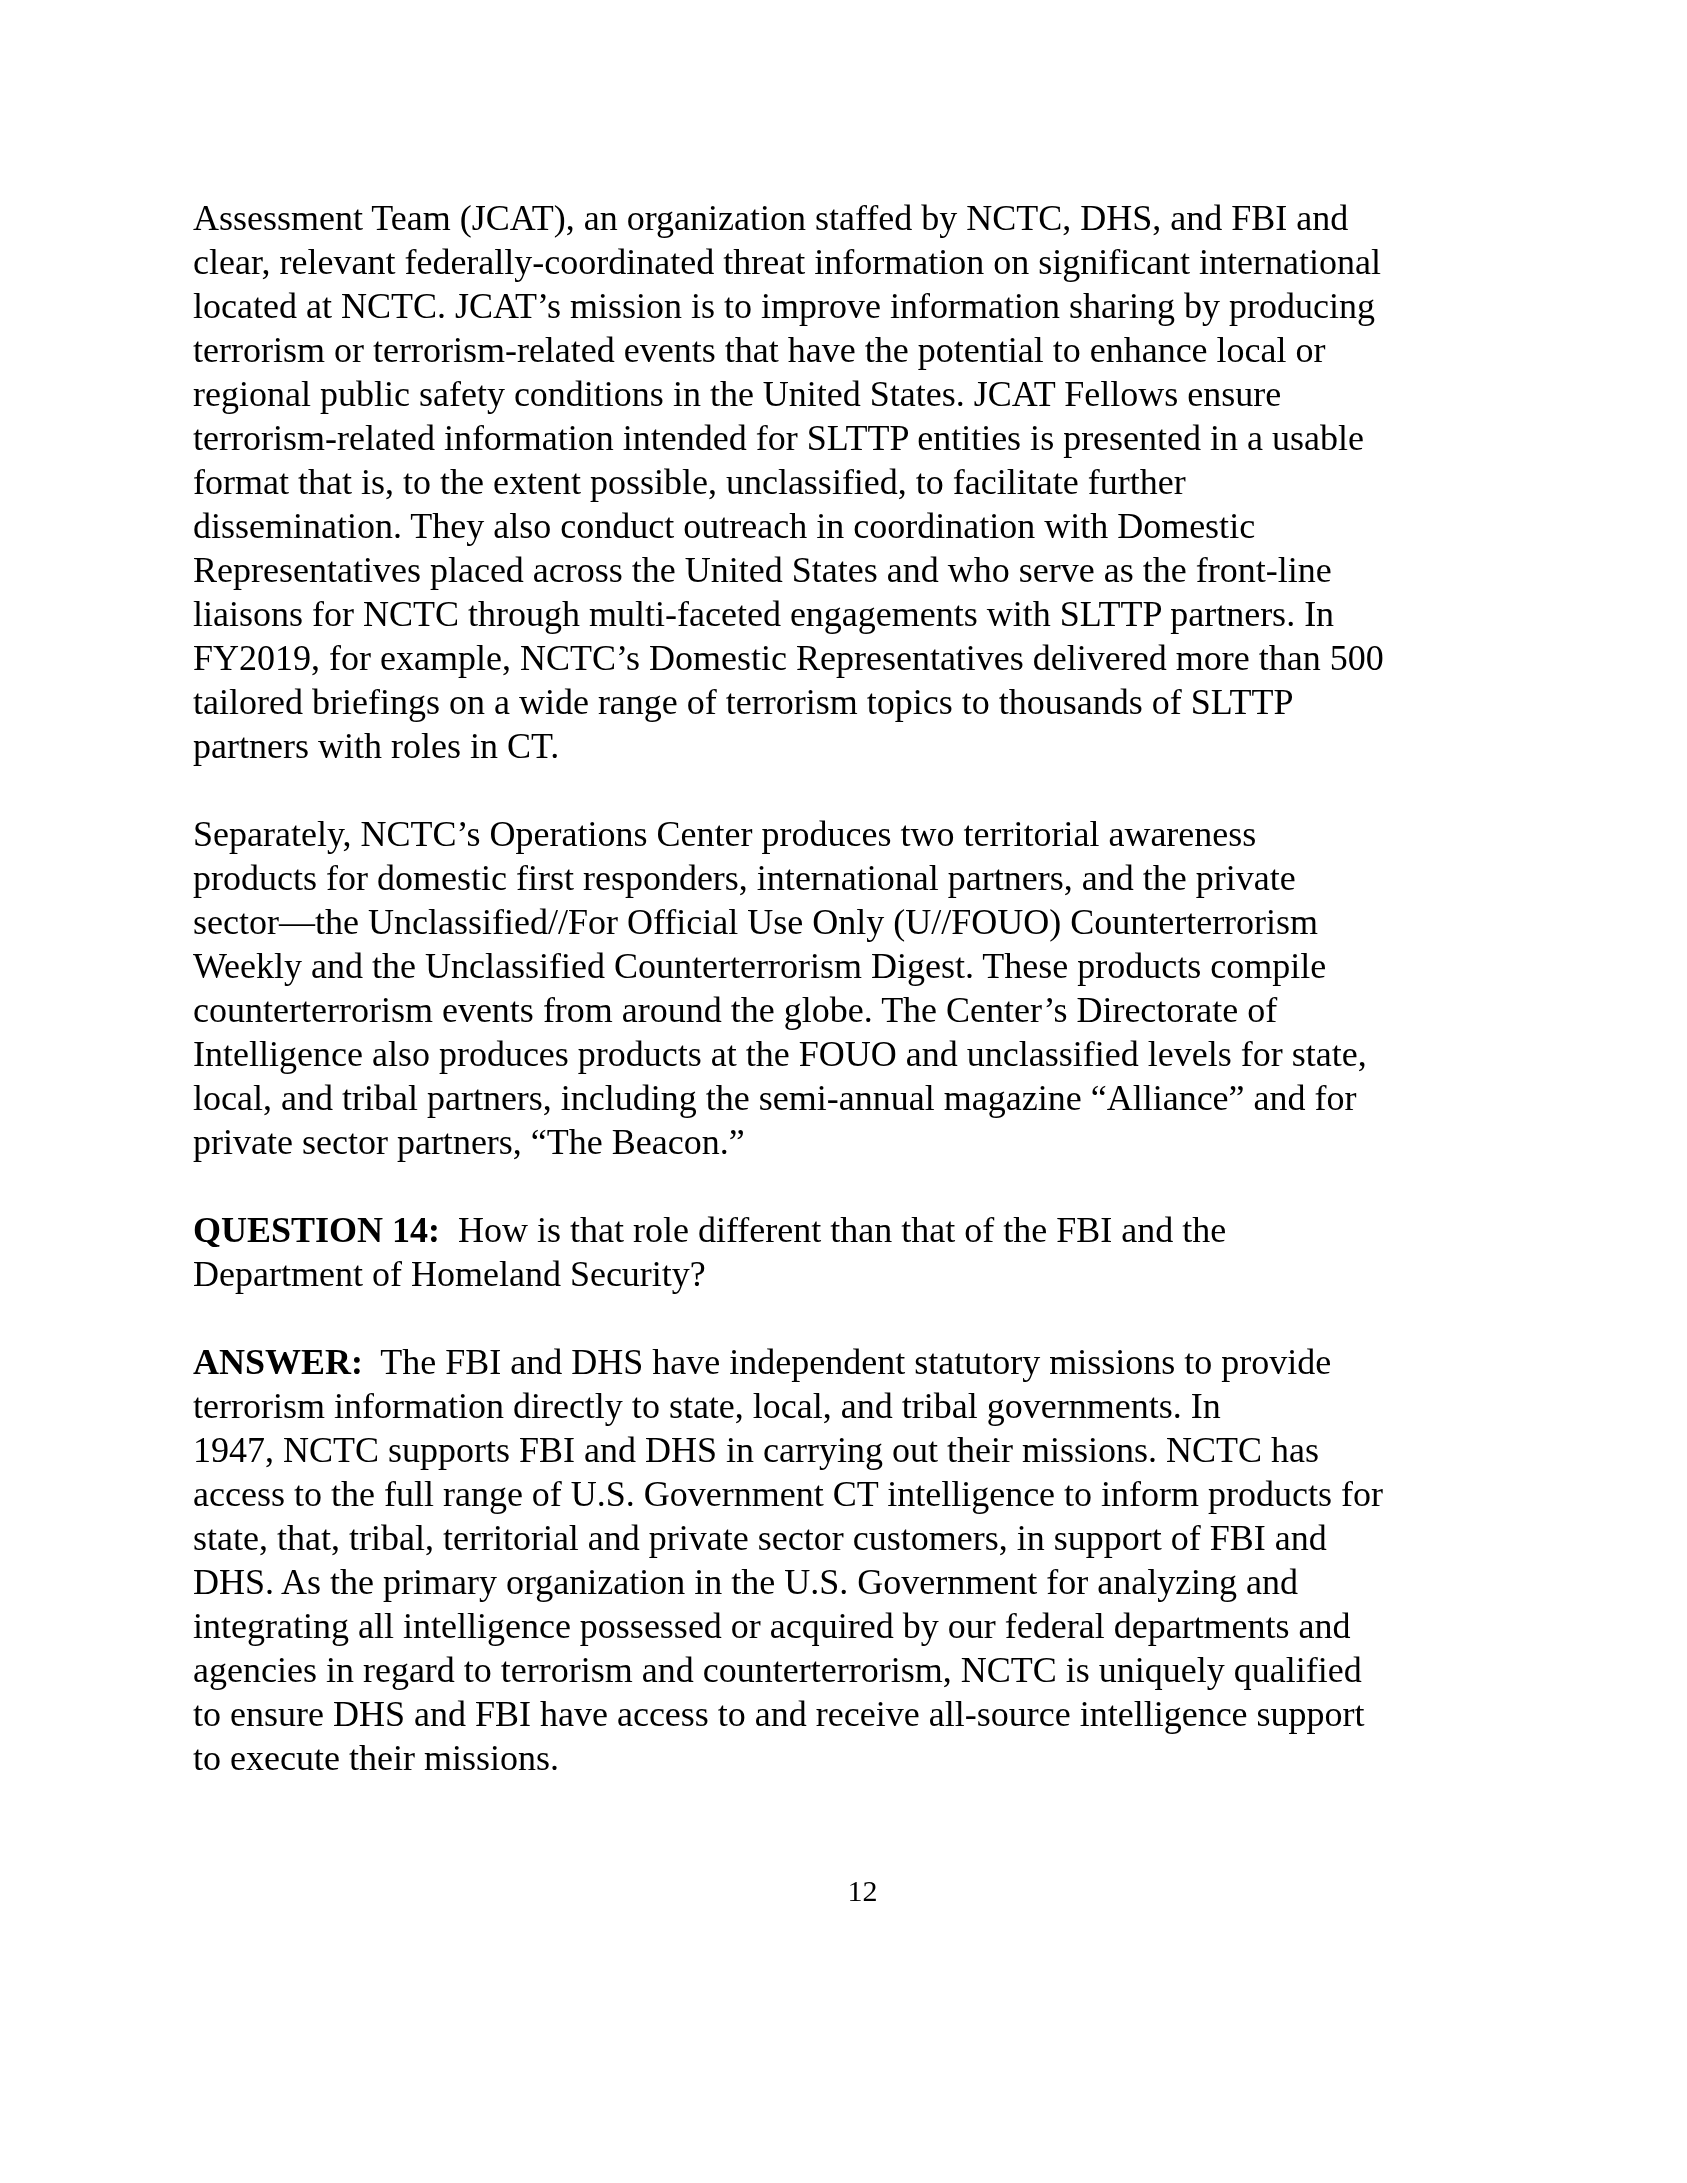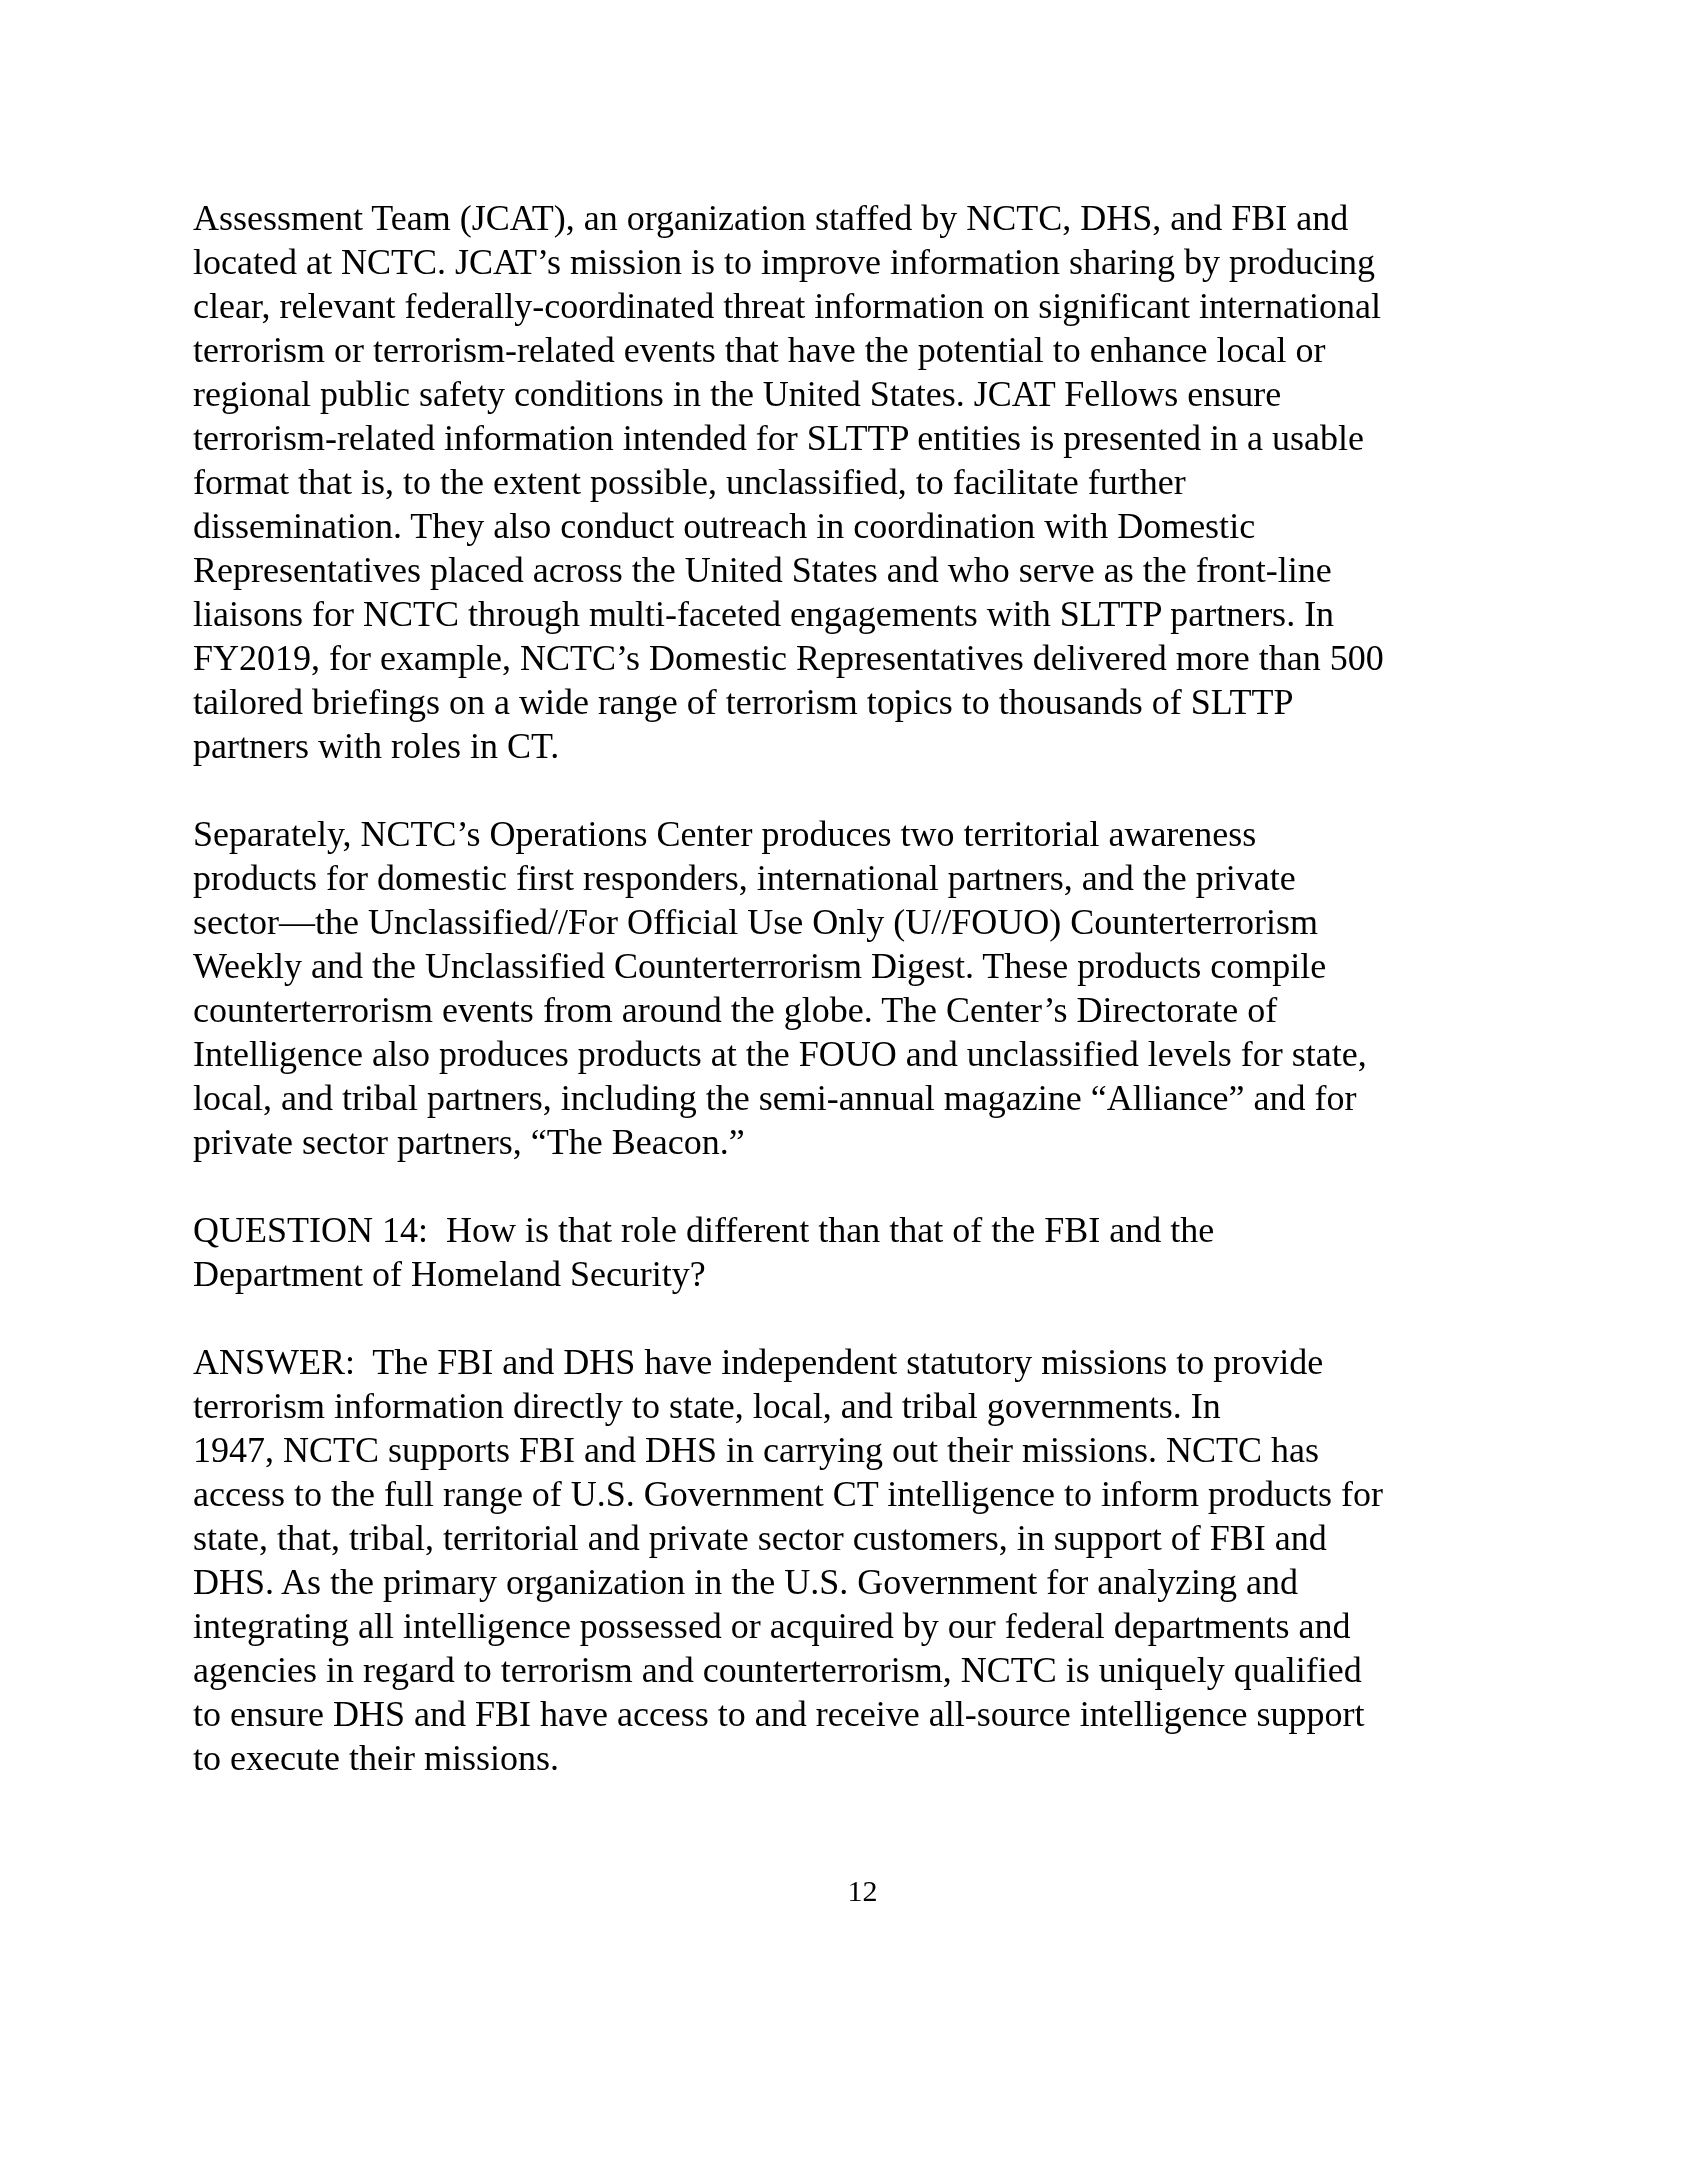--- a/index.html
+++ b/index.html
@@ -24,42 +24,42 @@
     .para {
       font-size: 36px;
       line-height: 44px;
       margin: 0 0 44px 0;
     }
     .para .line {
       display: block;
       white-space: nowrap;
     }
     .label {
-      font-weight: normal;
+      font-weight: bold;
     }
     .page-number {
       position: absolute;
       left: 0;
       width: 1687px;
       top: 1872px;
       text-align: center;
       font-size: 30px;
       line-height: 37px;
       padding-left: 19px;
     }
   </style>
 </head>
 <body>
 
 <div class="page">
 
   <p class="para">
     <span class="line">Assessment Team (JCAT), an organization staffed by NCTC, DHS, and FBI and</span>
+    <span class="line">clear, relevant federally-coordinated threat information on significant international</span>
     <span class="line">located at NCTC.  JCAT’s mission is to improve information sharing by producing</span>
-    <span class="line">clear, relevant federally-coordinated threat information on significant international</span>
     <span class="line">terrorism or terrorism-related events that have the potential to enhance local or</span>
     <span class="line">regional public safety conditions in the United States.  JCAT Fellows ensure</span>
     <span class="line">terrorism-related information intended for SLTTP entities is presented in a usable</span>
     <span class="line">format that is, to the extent possible, unclassified, to facilitate further</span>
     <span class="line">dissemination.  They also conduct outreach in coordination with Domestic</span>
     <span class="line">Representatives placed across the United States and who serve as the front-line</span>
     <span class="line">liaisons for NCTC through multi-faceted engagements with SLTTP partners.  In</span>
     <span class="line">FY2019, for example, NCTC’s Domestic Representatives delivered more than 500</span>
     <span class="line">tailored briefings on a wide range of terrorism topics to thousands of SLTTP</span>
     <span class="line">partners with roles in CT.</span>

